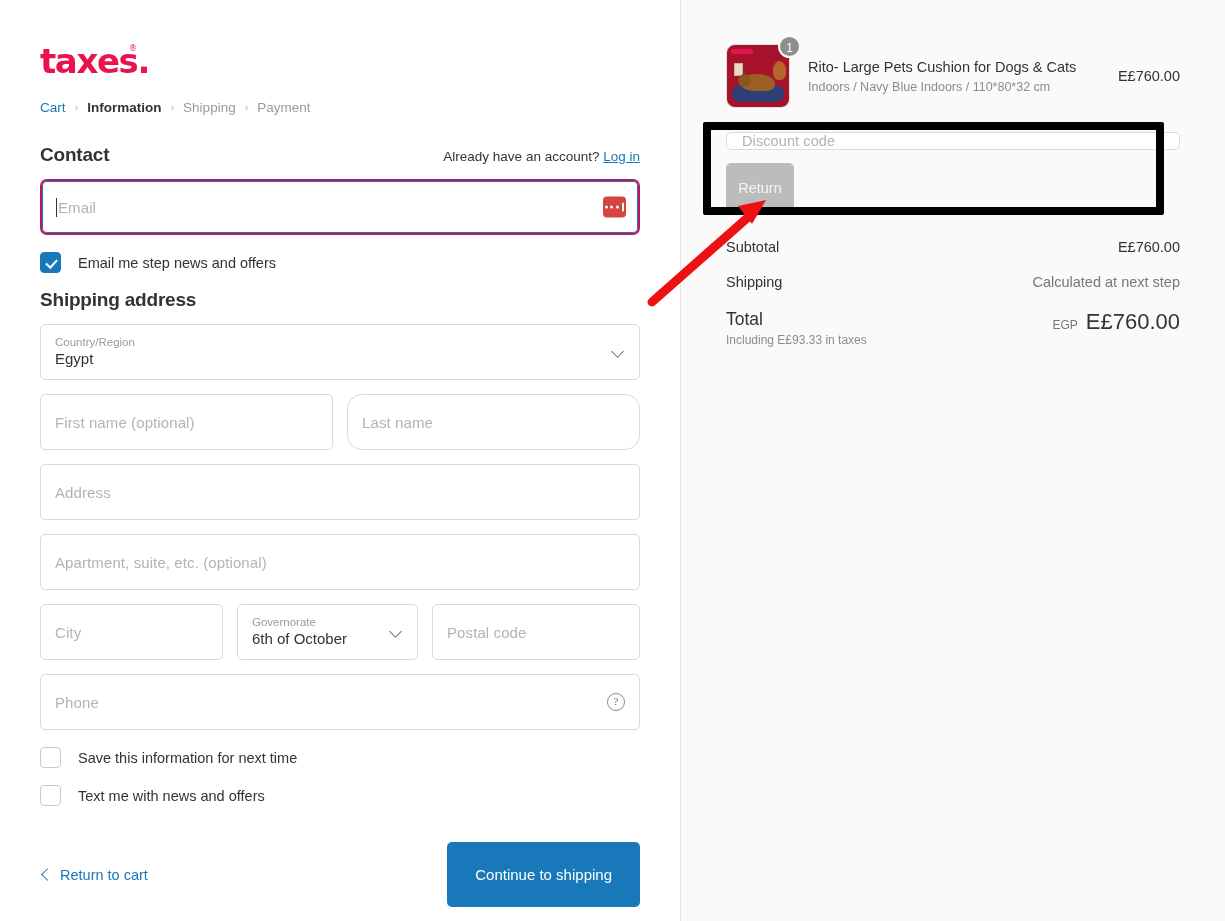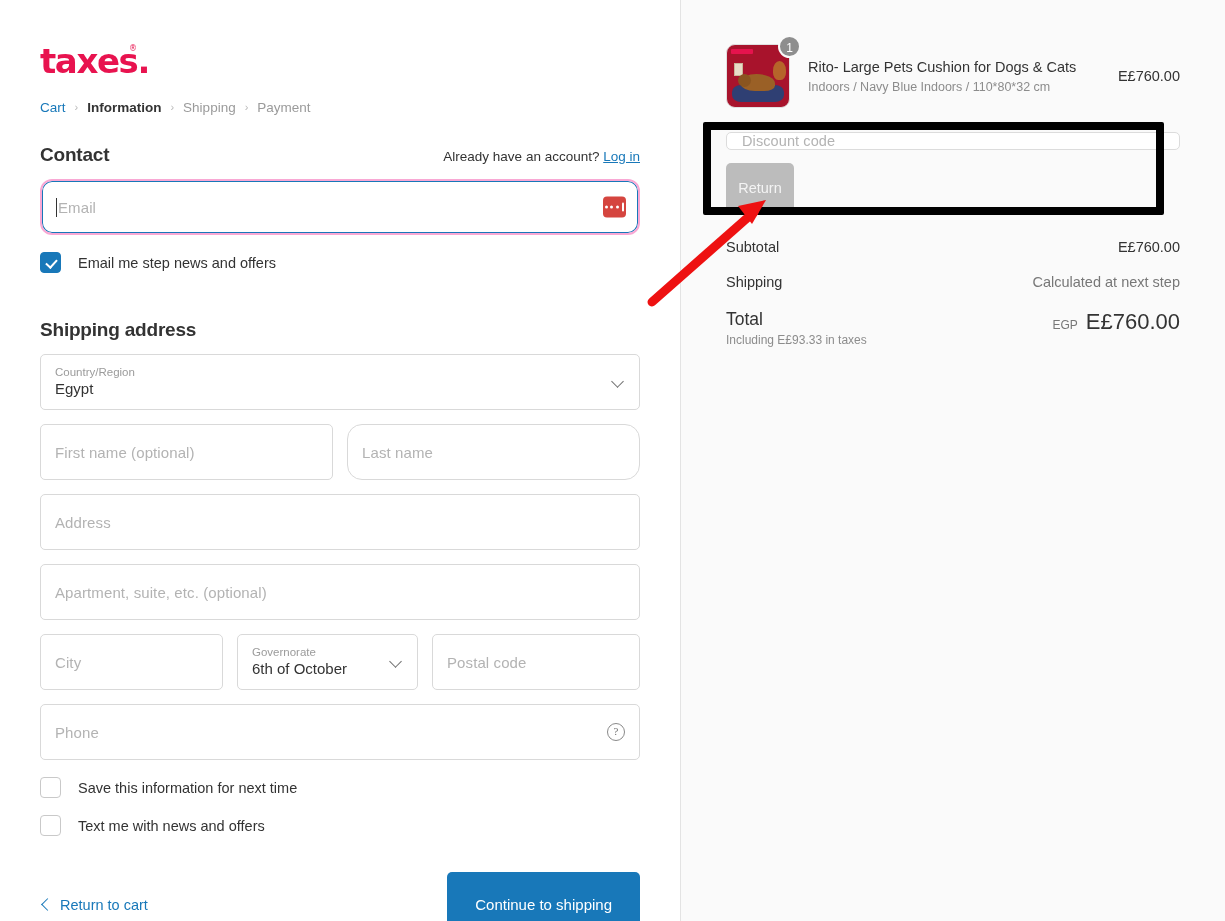--- a/index.html
+++ b/index.html
@@ -103,23 +103,23 @@
     width: 100%;
     height: 56px;
     border: 1px solid #d9d9d9;
     border-radius: 5px;
     background: #ffffff;
     display: flex;
     align-items: center;
     padding: 0 14px;
   }
   .field.focused {
-    border: 2px solid #f9a8d4;
+    border: 2px solid #be185d;
     box-shadow: 0 0 0 1px #1878b9 inset;
-    border-radius: 12px;
+    border-radius: 7px;
   }
   .ph {
     font-size: 15px;
     color: #b3b3b3;
     letter-spacing: 0.1px;
   }
   .caret {
     display: inline-block;
     width: 1px;
     height: 19px;
@@ -504,21 +504,21 @@
             <i></i>
             <span class="bar"></span>
         </span>
       </div>
 
       <div class="check-row">
         <span class="cbox checked"></span>
         <span class="check-label">Email me step news and offers</span>
       </div>
 
-      <div class="section-head" style="margin-top:46px;">
+      <div class="section-head" style="margin-top:16px;">
         <div class="section-title">Shipping address</div>
       </div>
 
       <div class="field">
         <span class="field-floating">
           <span class="float-label">Country/Region</span>
           <span class="float-value">Egypt</span>
         </span>
         <span class="chev"></span>
       </div>

